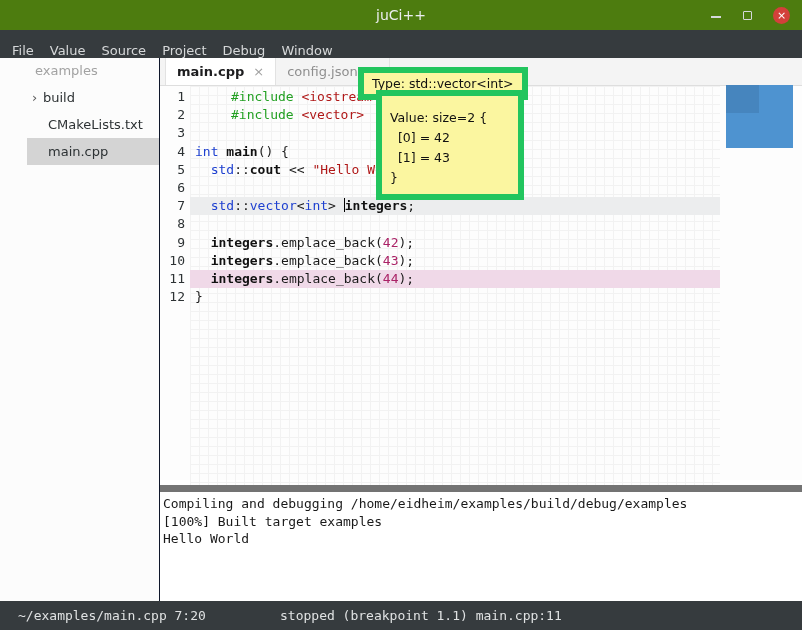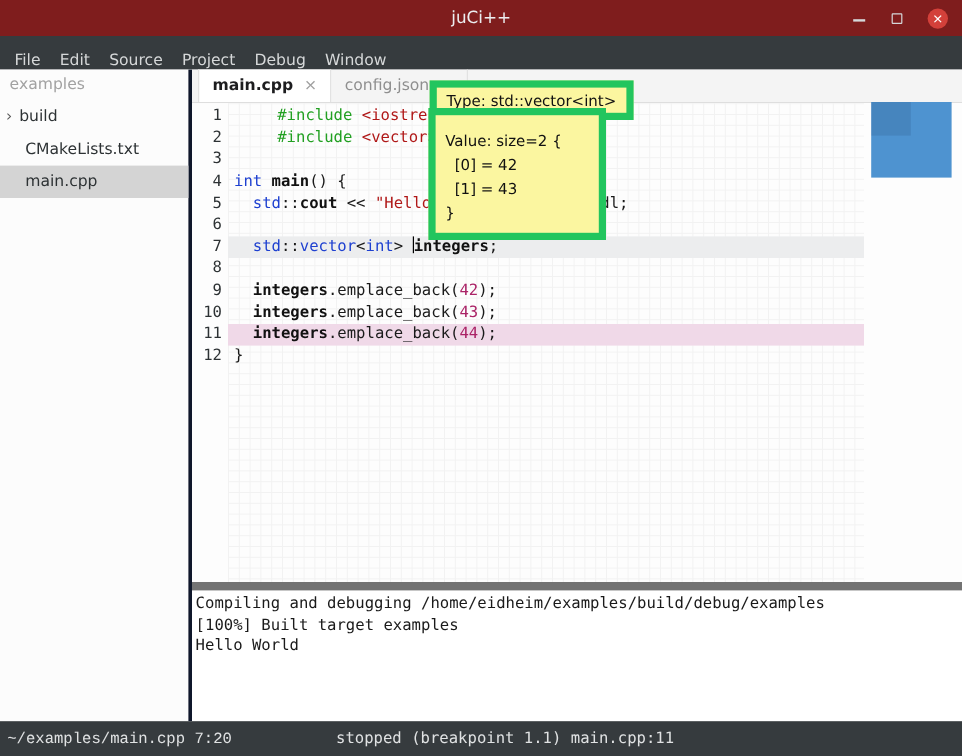--- a/index.html
+++ b/index.html
@@ -3,36 +3,36 @@
 <meta charset="utf-8">
 <style>
   * { box-sizing: border-box; }
   html,body { margin:0; padding:0; }
   body {
     width:802px; height:630px; position:relative; overflow:hidden;
     background:#ffffff; font-family:"DejaVu Sans", sans-serif;
   }
 
   
-  .titlebar { height:30px; background:#7f1d1d; display:flex; align-items:center; justify-content:center; position:relative; }
+  .titlebar { height:30px; background:#4d7c0f; display:flex; align-items:center; justify-content:center; position:relative; }
   .titlebar .title { color:#eceef0; font-size:14px; }
   .controls { position:absolute; right:12px; top:0; height:30px; display:flex; align-items:center; gap:20px; }
   .btn-min { width:12px; height:12px; position:relative; }
   .btn-min::after { content:""; position:absolute; left:1px; right:1px; bottom:3px; height:2px; background:#d5d8da; }
   .btn-restore { width:11px; height:11px; position:relative; }
   .btn-restore::after { content:""; position:absolute; left:1px; top:1px; right:1px; bottom:1px; border:1px solid #d5d8da; border-radius:1px; }
   .btn-close { width:17px; height:17px; border-radius:50%; background:#d3403a; color:#ffffff; font-size:11px; line-height:17px; text-align:center; }
 
   
   .menubar { height:28px; background:#363b3e; display:flex; align-items:flex-end; padding-left:4px; }
   .menu-item { color:#d6d8d9; font-size:13px; margin:0 8px; }
 
   
   .main { display:flex; height:543px; }
-  .sidebar { width:160px; background:#fcfcfc; border-right:3px solid #0f172a; }
+  .sidebar { width:160px; background:#fcfcfc; border-right:1px solid #0f172a;padding-left:27px; }
   .sb-header { height:26px; line-height:26px; padding-left:8px; color:#a2a2a2; font-size:13px; }
   .tree-item { height:27px; display:flex; align-items:center; font-size:13px; color:#2d3234; }
   .tree-item.selected { background:#d4d4d4; }
   .chev { width:16px; padding-left:5px; color:#5a5a5a; font-size:13px; }
   .chev-sp { width:21px; }
   .right-col { flex:1; display:flex; flex-direction:column; min-width:0; }
 
   
   .tabbar { height:28px; background:#f4f4f4; border-bottom:1px solid #dedede; display:flex; align-items:stretch; padding-left:5px; }
   .tab { display:flex; align-items:center; padding:0 11px; font-size:13px; color:#8f8f8f; border-right:1px solid #e2e2e2; }
@@ -60,48 +60,48 @@
   .caret { display:inline-block; width:1px; height:14px; background:#000; vertical-align:-2px; }
 
   
   .terminal { flex:1; border-top:7px solid #737373; background:#ffffff; padding:3px 0 0 3px;
     font-family:"DejaVu Sans Mono", monospace; font-size:13px; color:#1a1a1a; }
   .tline { height:17.6px; line-height:17.6px; white-space:pre; }
 
   
   .statusbar { height:29px; background:#363b3e; color:#e0e2e3; display:flex; align-items:center; position:relative;
     font-family:"DejaVu Sans Mono", monospace; font-size:13px; }
-  .status-left { padding-left:6px;font-family:Liberation Mono, monospace; }
+  .status-left { padding-left:18px; }
   .status-center { position:absolute; left:280px;text-align:right; }
 
   
   .tooltip { position:absolute; background:#fbf6a0; border:6px solid #22c55e; color:#111; font-size:12.5px; z-index:10; }
   .tt-type { left:358px; top:67px; padding:3px 8px; white-space:nowrap; }
-  .tt-value { left:357px; top:90px; width:148px; padding:12px 8px 6px 8px; }
+  .tt-value { left:376px; top:90px; width:148px; padding:12px 8px 6px 8px; }
   .ttline { line-height:20px; white-space:pre; }
 
   
   .bluerect { position:absolute; left:726px; top:85px; width:67px; height:63px; background:#4e93d0; z-index:5; }
   .bluerect .shade { position:absolute; left:0; top:0; width:33px; height:28px; background:rgba(0,10,40,0.10); }
 </style>
 </head>
 <body>
 
 <div class="titlebar">
   <span class="title">juCi++</span>
   <div class="controls">
     <span class="btn-min"></span>
     <span class="btn-restore"></span>
     <span class="btn-close">×</span>
   </div>
 </div>
 
 <div class="menubar">
     <span class="menu-item">File</span>
-    <span class="menu-item">Edit</span>
+    <span class="menu-item">Value</span>
     <span class="menu-item">Source</span>
     <span class="menu-item">Project</span>
     <span class="menu-item">Debug</span>
     <span class="menu-item">Window</span>
   </div>
 
 <div class="main">
   <div class="sidebar">
     <div class="sb-header">examples</div>
     <div>

